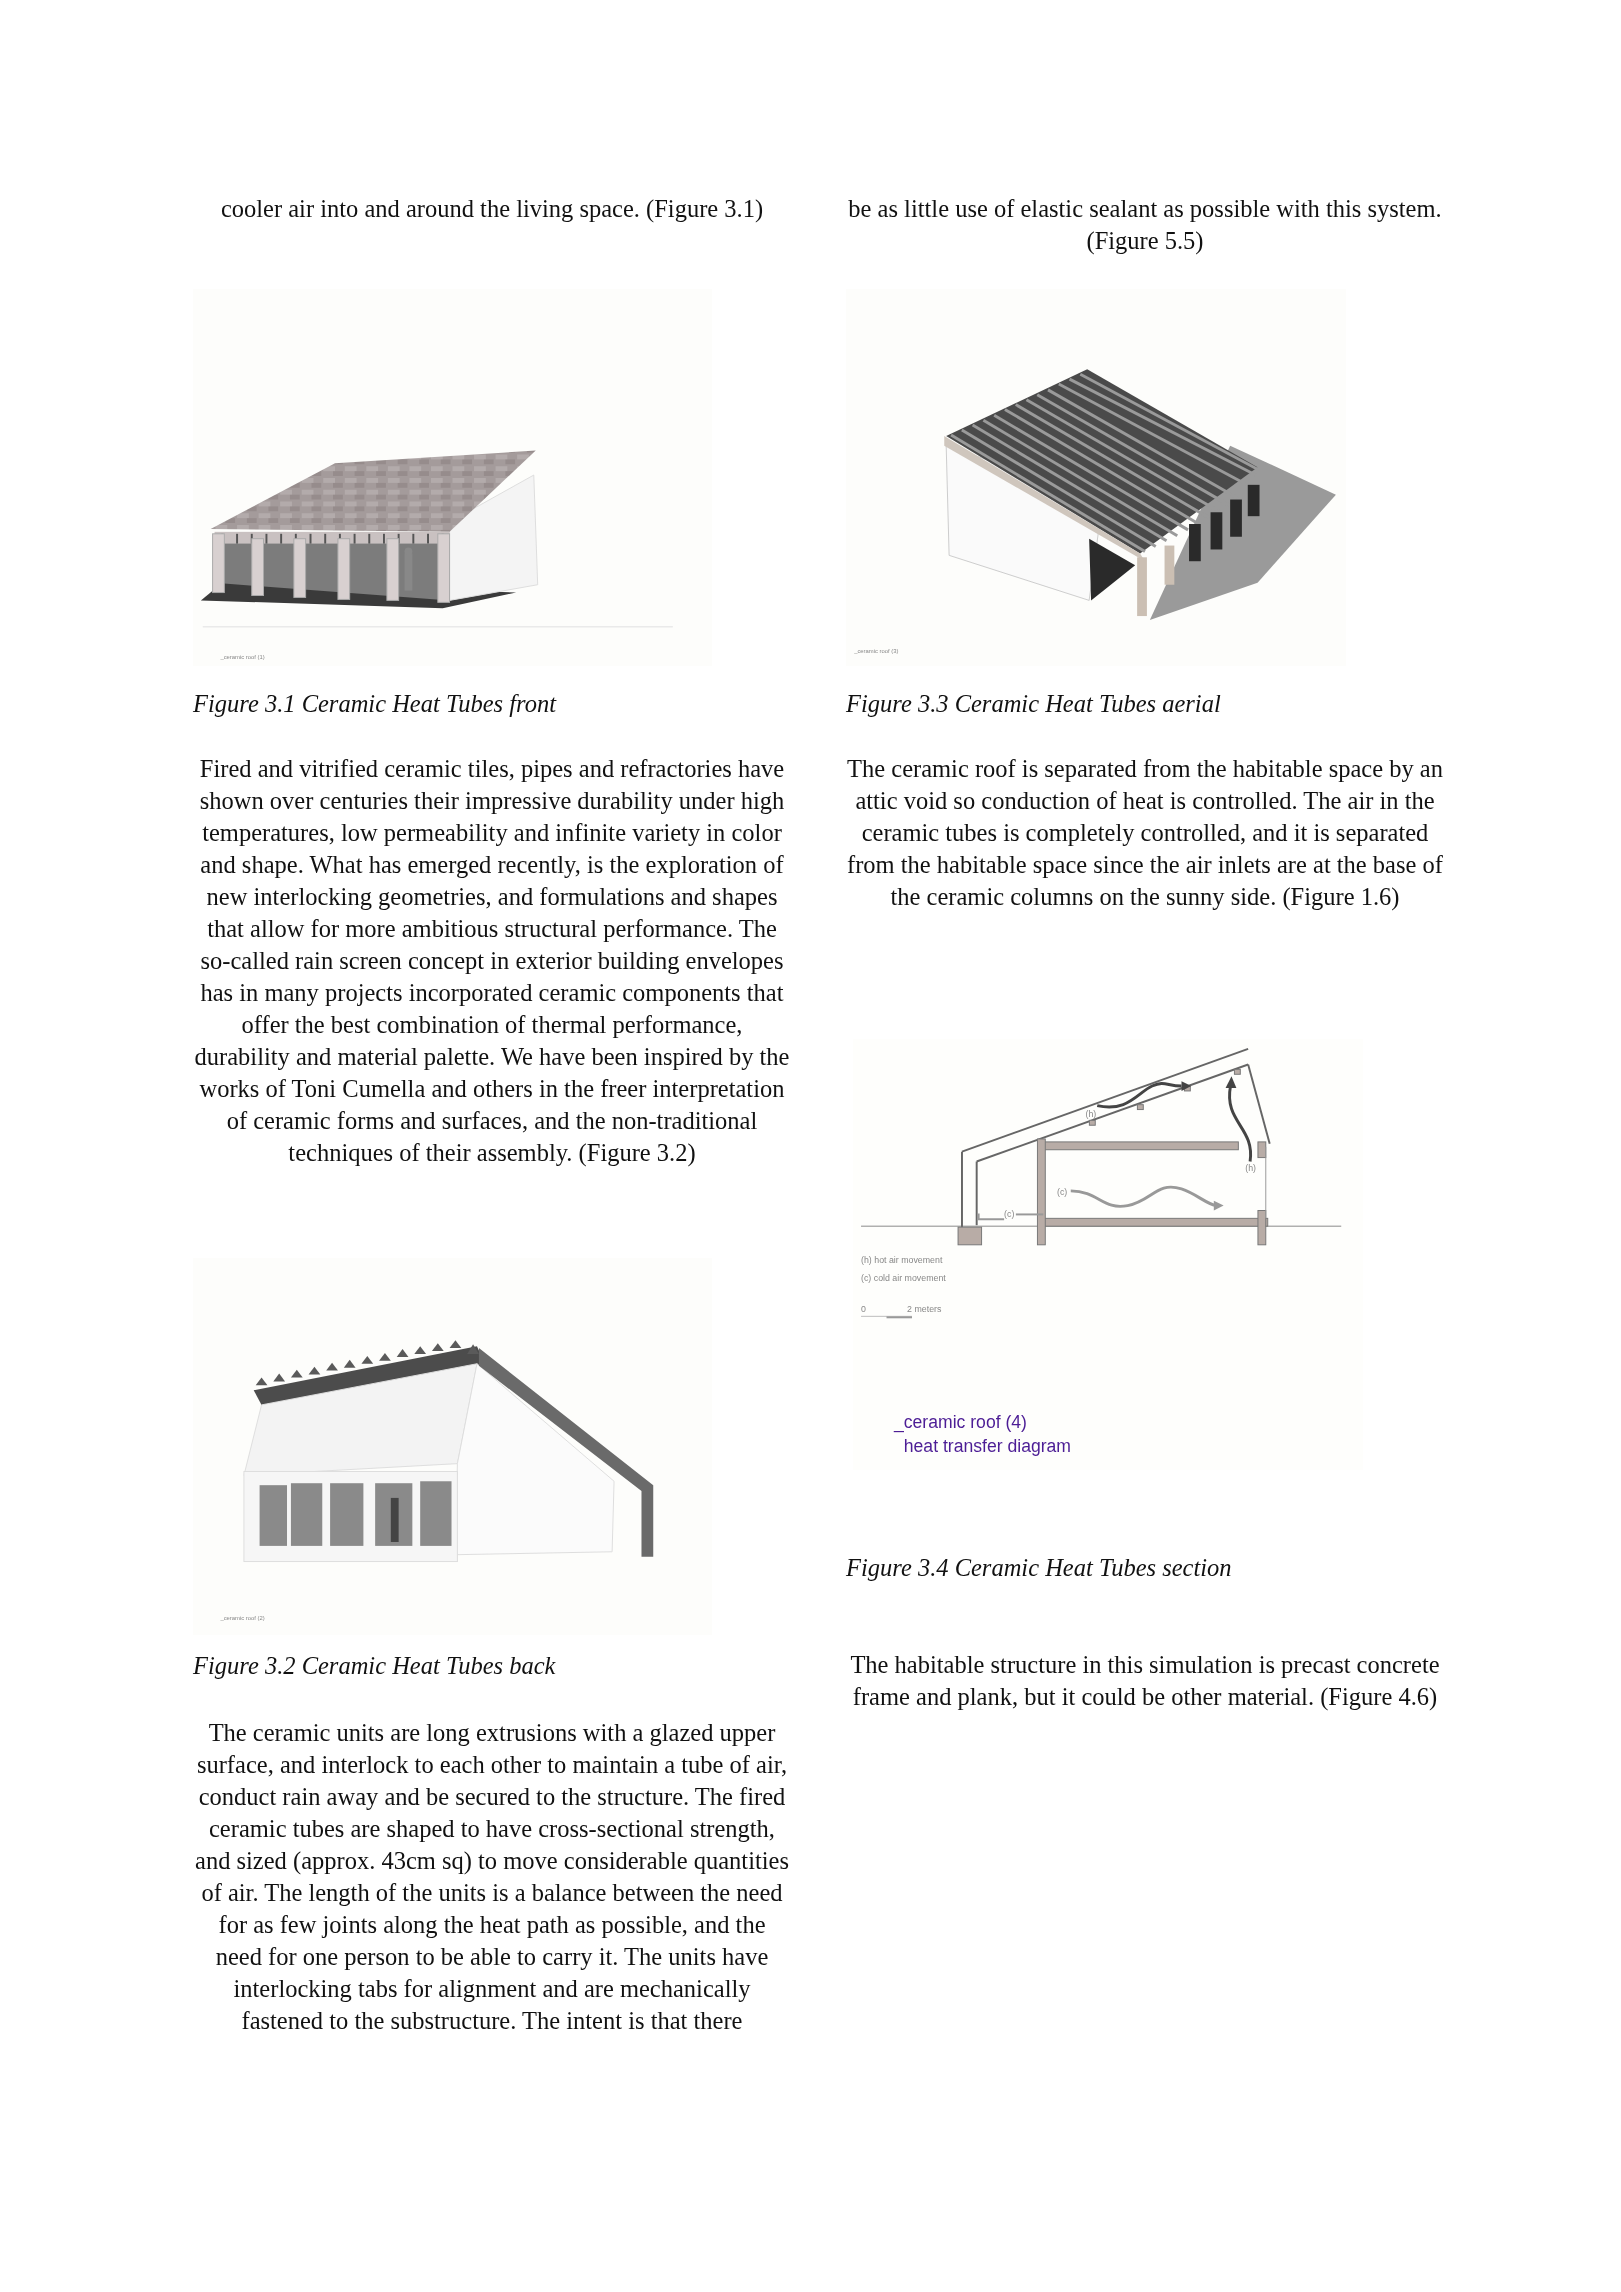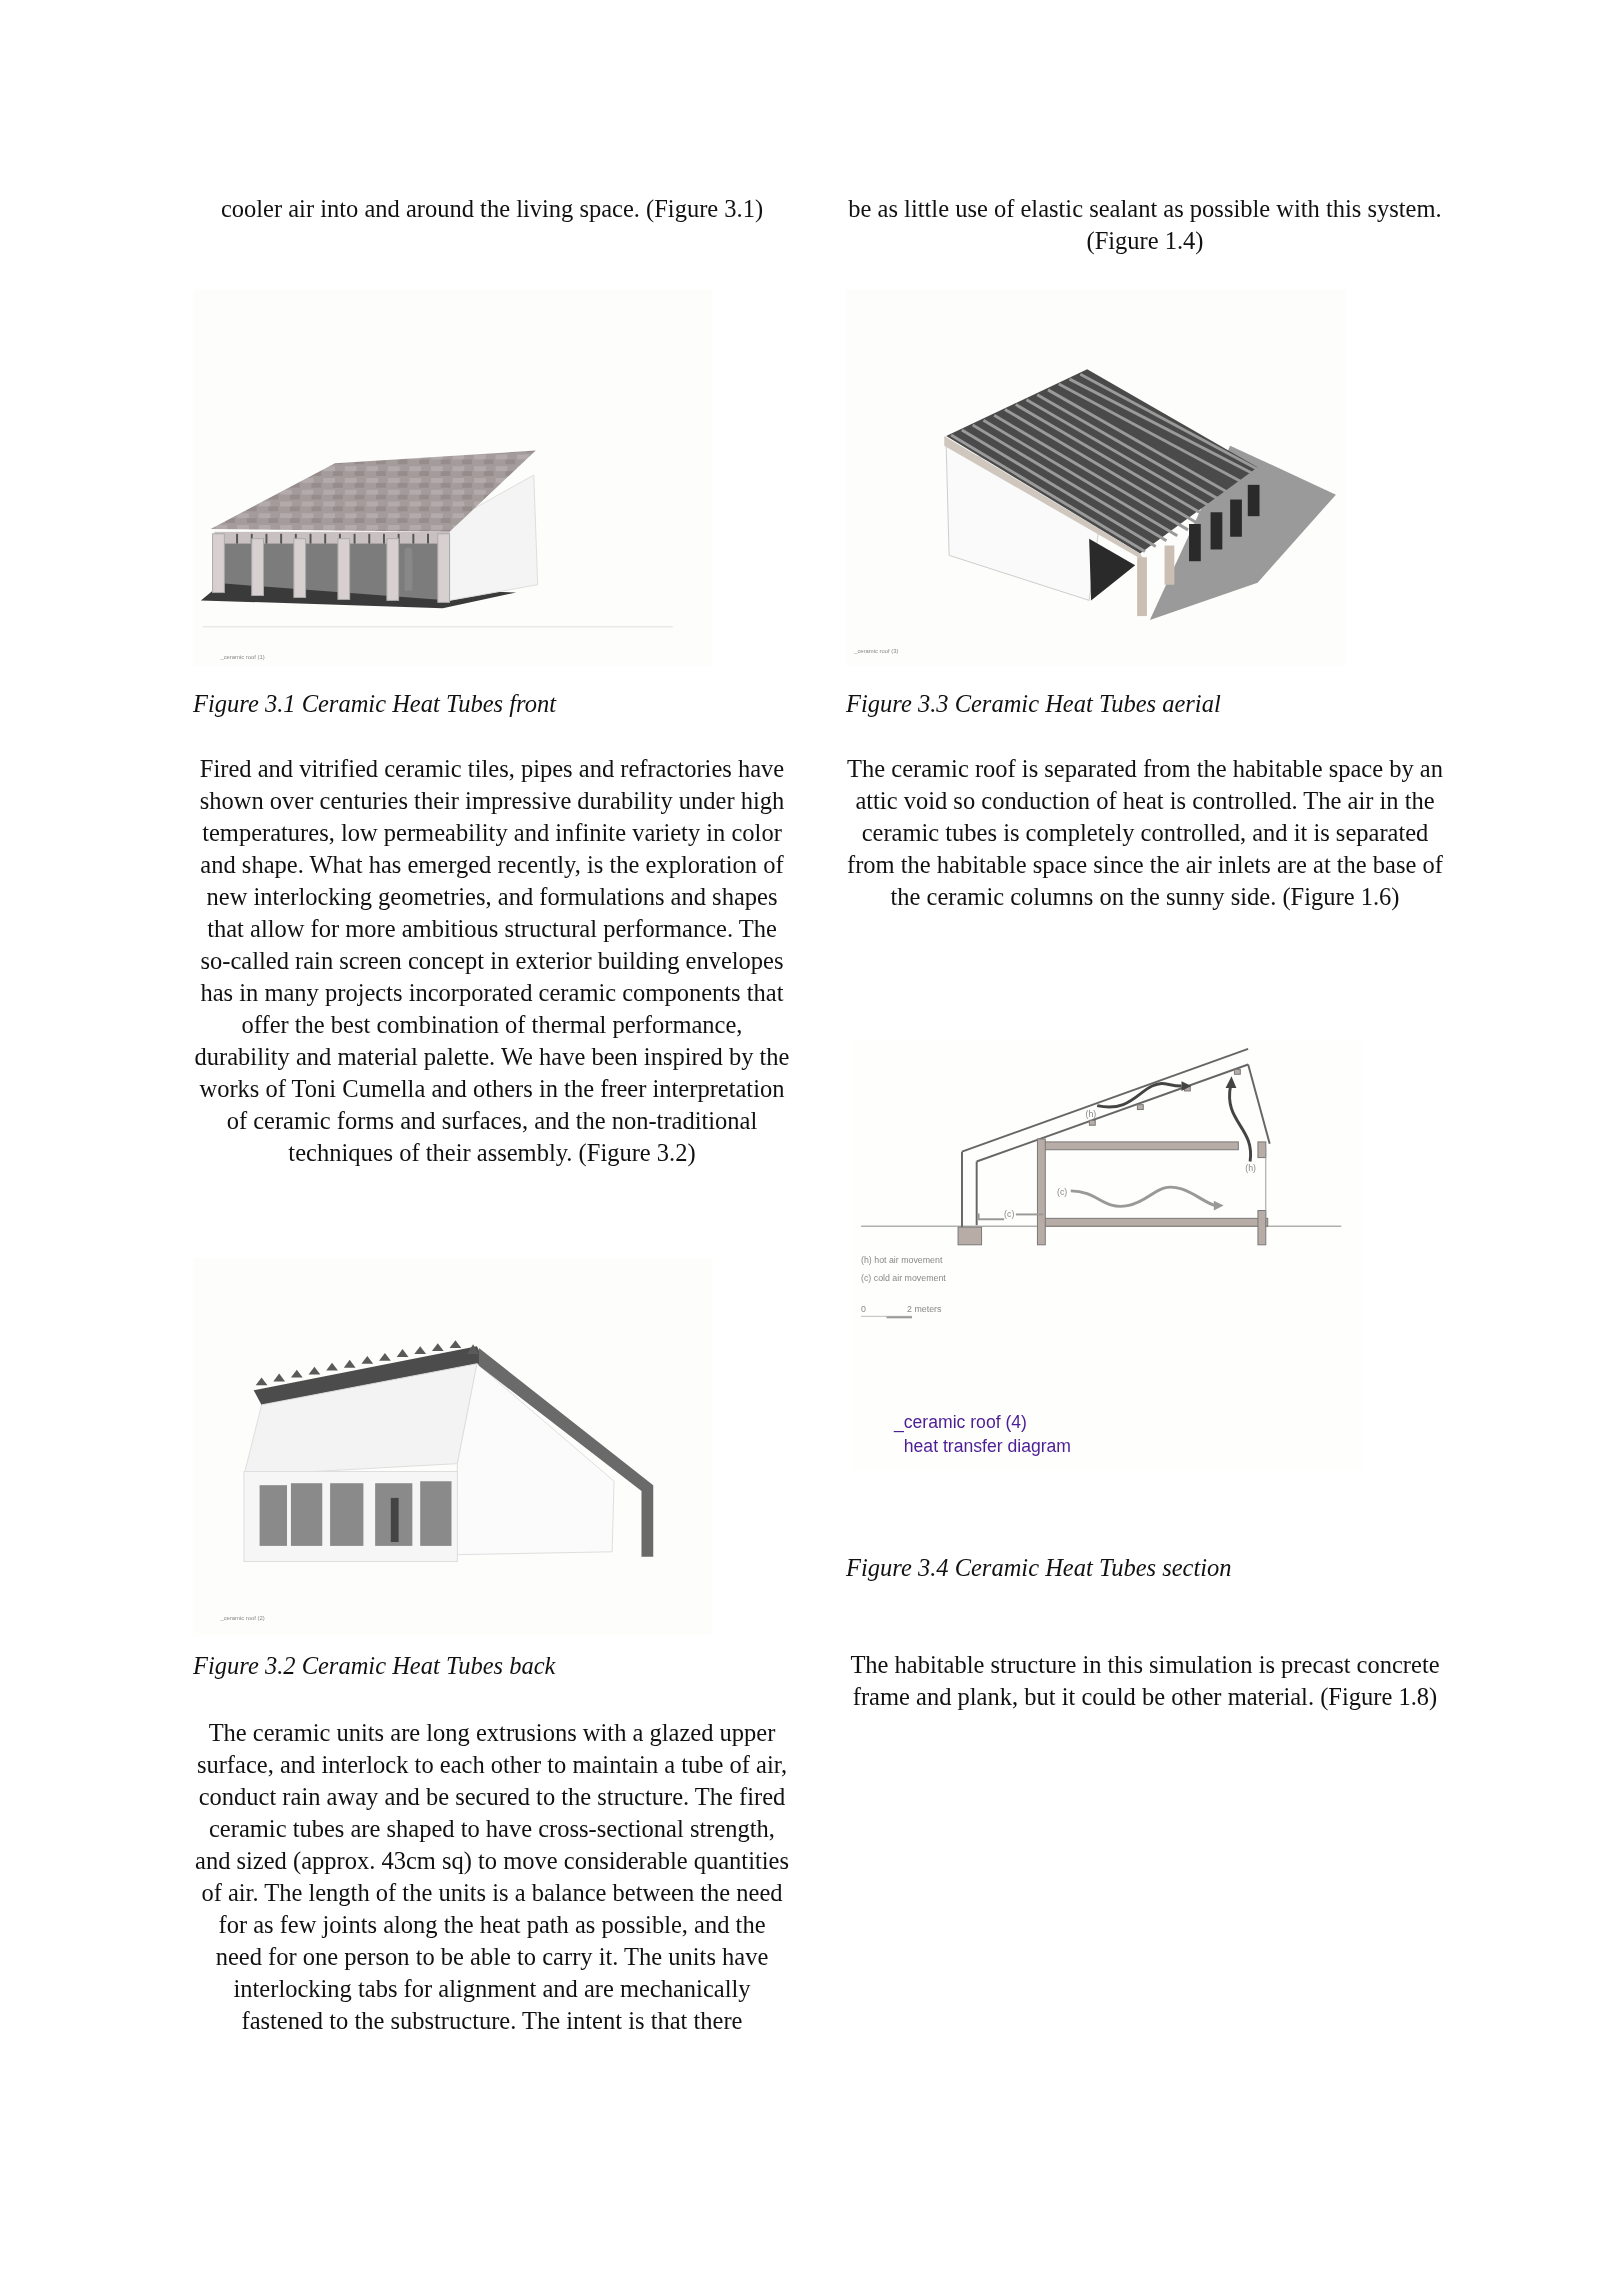--- a/index.html
+++ b/index.html
@@ -114,21 +114,21 @@
     </g>
     <rect x="202" y="245" width="8" height="45" fill="#444"></rect>
     <text x="28" y="370" font-size="6" class="tiny">_ceramic roof (2)</text>
   </svg>
 </div>
 
 <p class="caption" style="left:193px; top:1651px;">Figure 3.2 Ceramic Heat Tubes back</p>
 
 <p class="para col" style="left:193px; top:1717px;">The ceramic units are long extrusions with a glazed upper surface, and interlock to each other to maintain a tube of air, conduct rain away and be secured to the structure. The fired ceramic tubes are shaped to have cross-sectional strength, and sized (approx. 43cm sq) to move considerable quantities of air.  The length of the units is a balance between the need for as few joints along the heat path as possible, and the need for one person to be able to carry it. The units have interlocking tabs for alignment and are mechanically fastened to the substructure.  The intent is that there</p>
 
-<p class="para col" style="left:846px; top:193px;">be as little use of elastic sealant as possible with this system. (Figure 1.4)</p>
+<p class="para col" style="left:846px; top:193px;">be as little use of elastic sealant as possible with this system. (Figure 5.5)</p>
 
 <div class="fig" style="left:846px; top:289px; width:500px; height:377px;">
   <svg width="500" height="377" viewBox="0 0 510 385">
 
     <polygon points="392,160 500,210 420,300 310,338" fill="#9a9a9a"></polygon>
 
     <polygon points="102,160 105,272 248,318 262,215" fill="#fafafa" stroke="#ccc"></polygon>
 
     <polygon points="248,255 295,282 250,318" fill="#2a2a2a"></polygon>
 
@@ -221,14 +221,14 @@
     <line x1="34" y1="284" x2="60" y2="284" stroke="#999" stroke-width="2"></line>
   </svg>
   <div class="ctext" style="left:41px; top:372px; font-size:17.6px; line-height:23.5px;">
     <div>_ceramic roof (4)</div>
     <div style="padding-left:9.8px;">heat transfer diagram</div>
   </div>
 </div>
 
 <p class="caption" style="left:846px; top:1553px;">Figure 3.4 Ceramic Heat Tubes section</p>
 
-<p class="para col" style="left:846px; top:1649px;">The habitable structure in this simulation is precast concrete frame and plank, but it could be other material. (Figure 1.8)</p>
+<p class="para col" style="left:846px; top:1649px;">The habitable structure in this simulation is precast concrete frame and plank, but it could be other material. (Figure 4.6)</p>
 
 
 </body></html>

